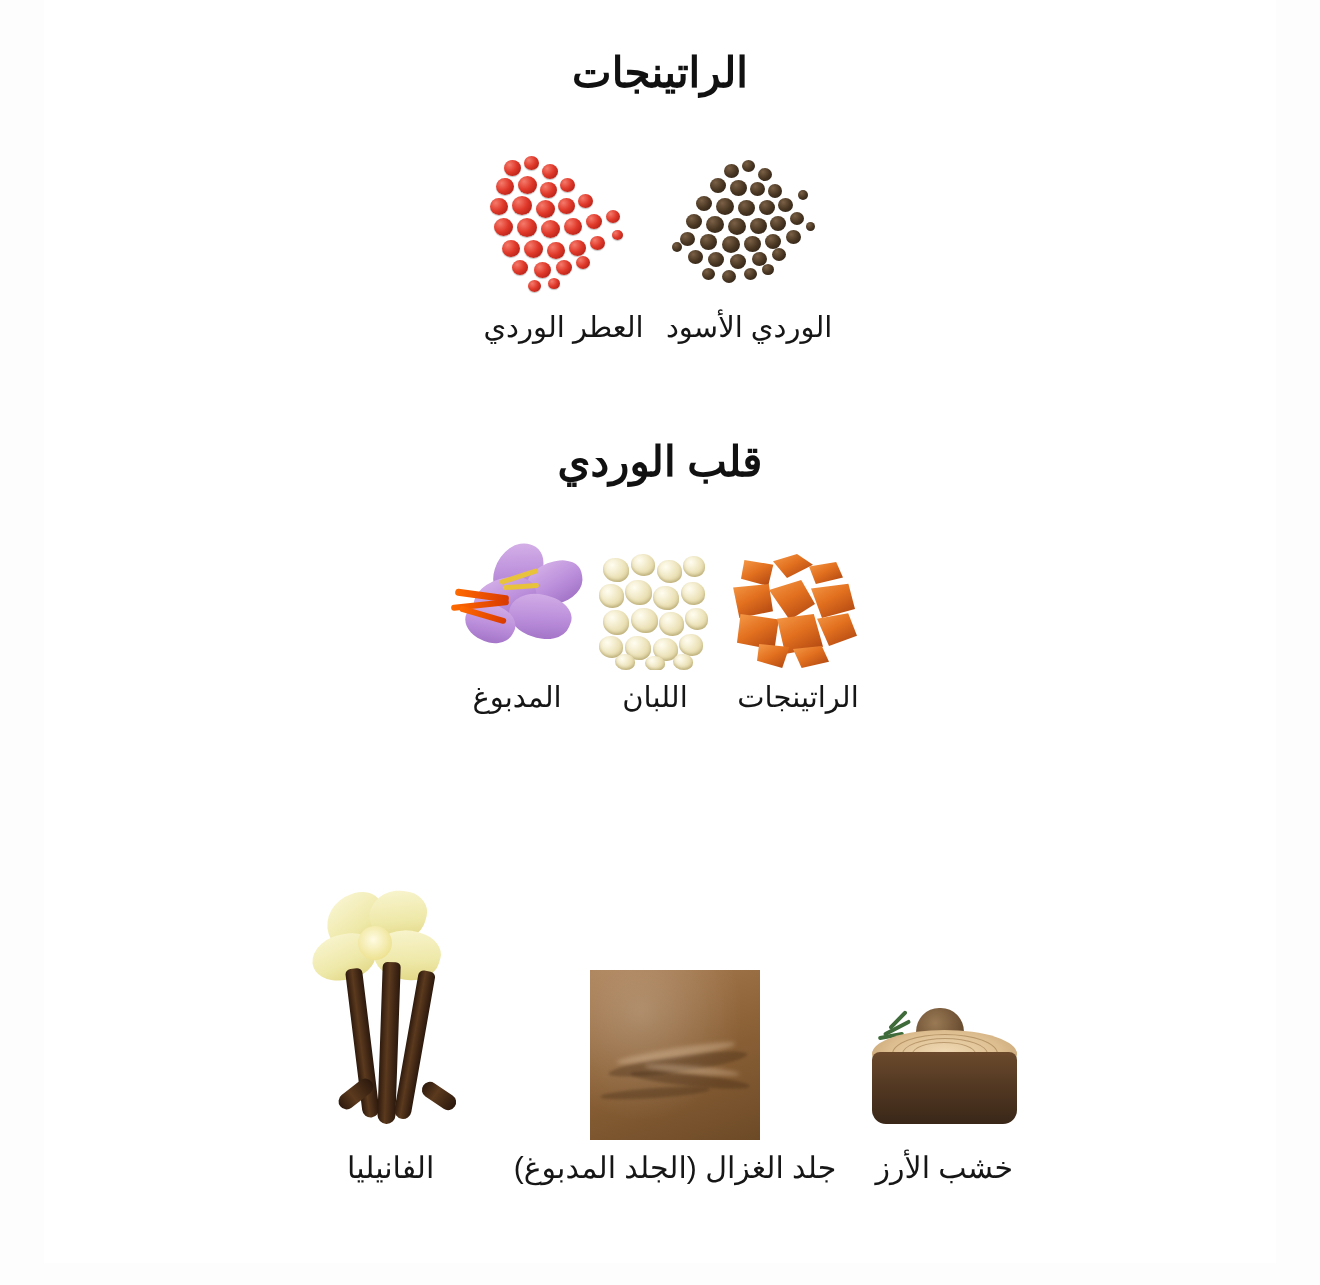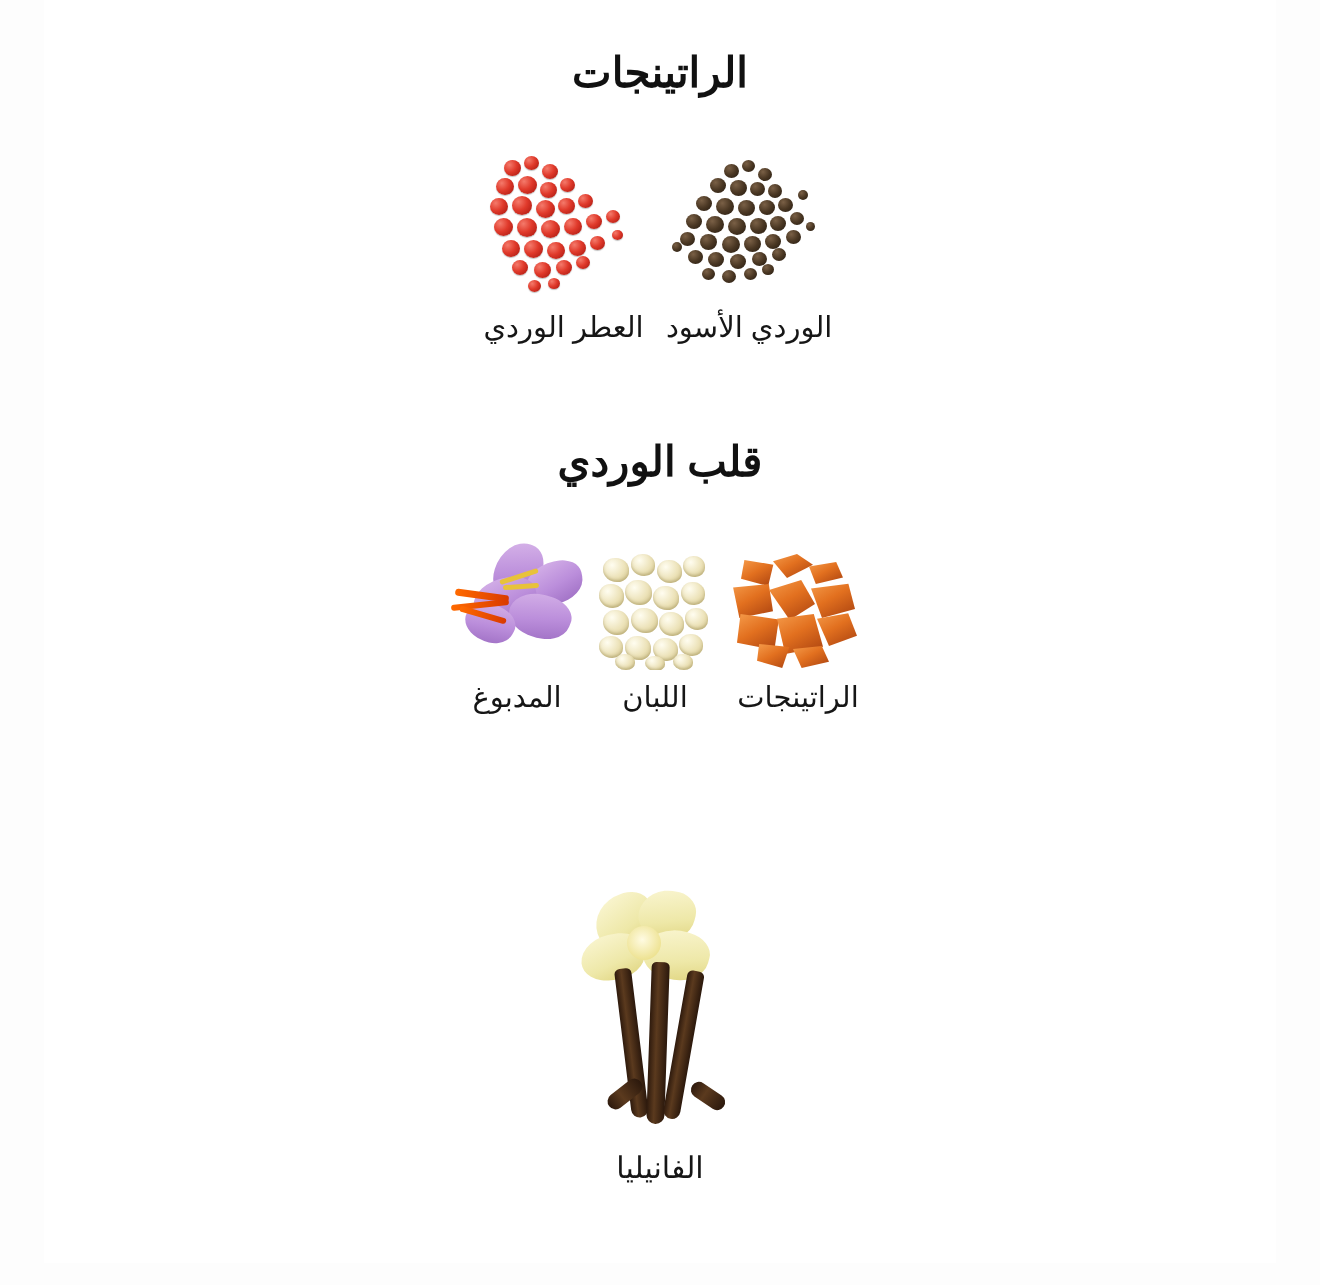--- a/index.html
+++ b/index.html
@@ -352,21 +352,45 @@
             <span class="stamen" style="left:56px; top:44px; width:36px; height:5px;  transform: rotate(-4deg);"></span>
           </div>
           <div class="caption">المدبوغ</div>
         </div>
 
       </div>
 
 
       <div class="row row-base">
 
-
+        <div class="item" style="align-self:flex-end;">
+          <div class="art cedar">
+            <span class="needle" style="left:18px; top:36px; width:30px; height:4px; transform: rotate(-28deg); "></span>
+            <span class="needle" style="left:14px; top:44px; width:26px; height:4px; transform: rotate(-10deg);"></span>
+            <span class="needle" style="left:22px; top:28px; width:24px; height:4px; transform: rotate(-46deg);"></span>
+            <span class="cone"></span>
+            <span class="top"></span>
+            <span class="ring" style="left:48px; top:52px; width:64px; height:24px;"></span>
+            <span class="ring" style="left:38px; top:48px; width:86px; height:32px;"></span>
+            <span class="ring" style="left:28px; top:44px; width:106px; height:40px;"></span>
+            <span class="trunk"></span>
+          </div>
+          <div class="caption">خشب الأرز</div>
+        </div>
+
+        <div class="item" style="align-self:flex-end;">
+          <div class="art leather">
+            <span class="fold" style="left:18px; top:86px;  width:140px; height:16px; transform: rotate(-8deg);"></span>
+            <span class="fold" style="left:40px; top:104px; width:120px; height:12px; transform: rotate(6deg);"></span>
+            <span class="fold" style="left:10px; top:118px; width:110px; height:10px; transform: rotate(-4deg);"></span>
+            <span class="sheen" style="left:26px; top:78px;  width:120px; height:10px; transform: rotate(-9deg);"></span>
+            <span class="sheen" style="left:54px; top:96px;  width:96px;  height:8px;  transform: rotate(5deg);"></span>
+          </div>
+          <div class="caption">جلد الغزال (الجلد المدبوغ)</div>
+        </div>
 
         <div class="item" style="align-self:flex-end;justify-content:space-between;">
           <div class="art vanilla">
             <span class="flower-petal" style="left:30px;  top:4px;   width:60px; height:54px; transform: rotate(-18deg);"></span>
             <span class="flower-petal" style="left:74px;  top:0px;   width:56px; height:50px; transform: rotate(14deg);"></span>
             <span class="flower-petal" style="left:16px;  top:44px;  width:64px; height:46px; transform: rotate(-6deg);"></span>
             <span class="flower-petal" style="left:78px;  top:40px;  width:66px; height:50px; transform: rotate(16deg);"></span>
             <span class="flower-center" style="left:62px; top:36px;"></span>
             <span class="pod" style="left:58px;  top:78px;  width:17px; height:150px; transform: rotate(-7deg); border-radius: 9px 9px 14px 14px;"></span>
             <span class="pod" style="left:84px;  top:72px;  width:18px; height:162px; transform: rotate(2deg);  border-radius: 9px 9px 16px 16px;"></span>

